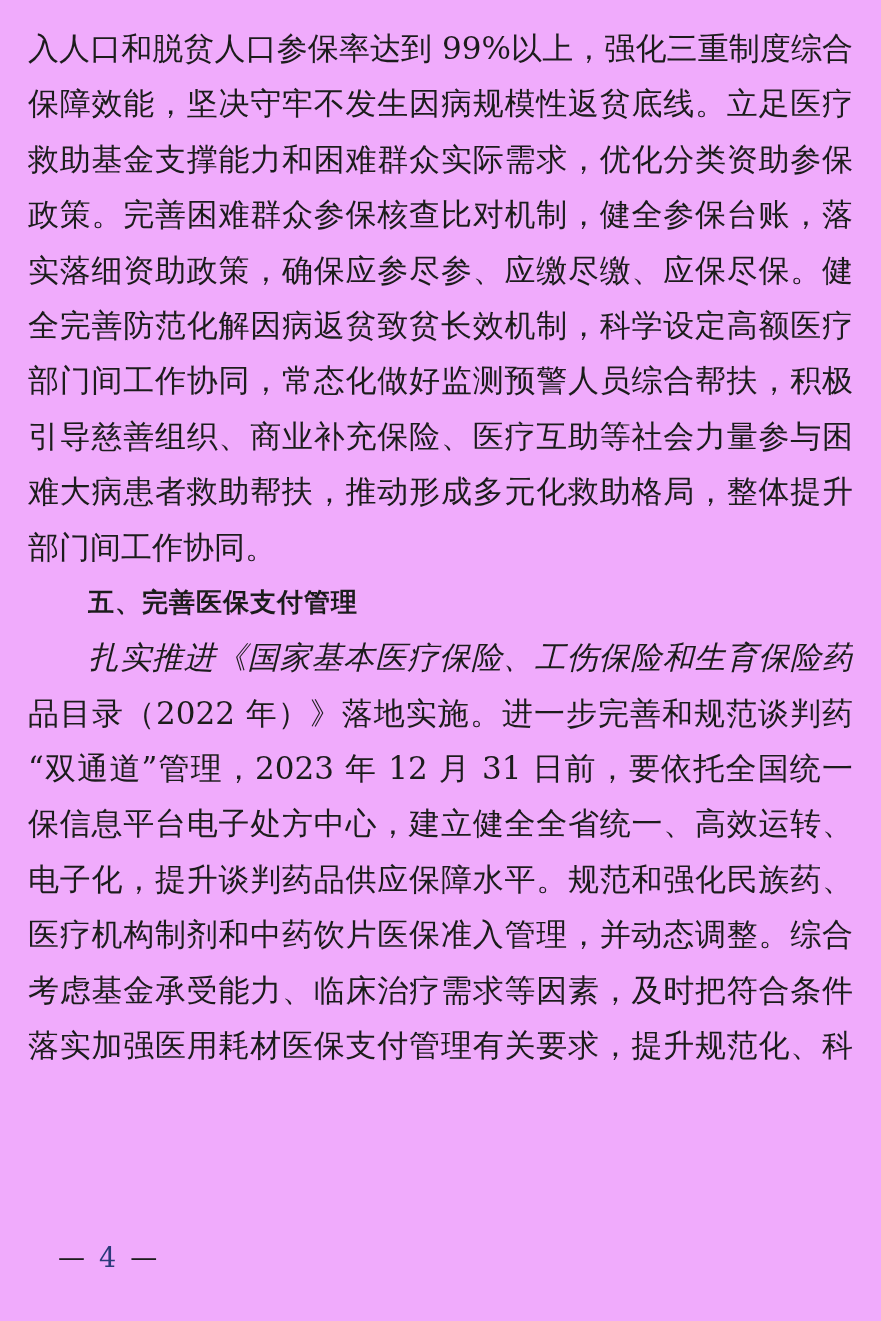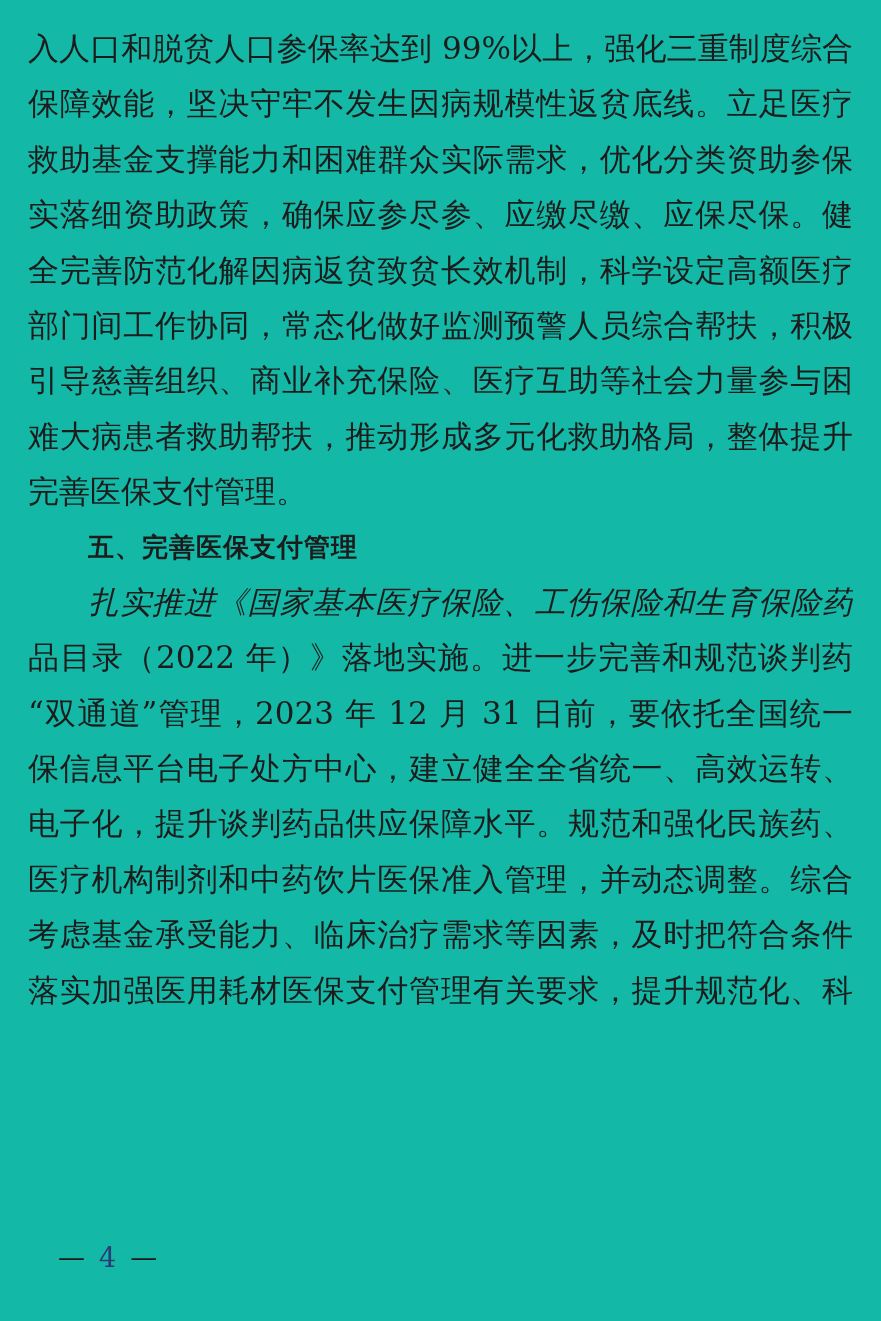--- a/index.html
+++ b/index.html
@@ -4,21 +4,21 @@
 <style>
   html, body {
     margin: 0;
     padding: 0;
     background: #ffffff;
   }
   .page {
     position: relative;
     width: 881px;
     height: 1321px;
-    background: #14b8a6;
+    background: #f0abfc;
     overflow: hidden;
     font-family: "DejaVu Serif", "Liberation Serif", serif;
     color: #1c1c1c;
   }
   .text-block {
     position: absolute;
     left: 28px;
     right: 28px;
     top: 21px;
   }
@@ -68,26 +68,27 @@
 </head>
 <body>
 
 <div class="page">
 
   <div class="text-block">
 
     <div class="line">入人口和脱贫人口参保率达到 99%以上，强化三重制度综合</div>
     <div class="line">保障效能，坚决守牢不发生因病规模性返贫底线。立足医疗</div>
     <div class="line">救助基金支撑能力和困难群众实际需求，优化分类资助参保</div>
+    <div class="line">政策。完善困难群众参保核查比对机制，健全参保台账，落</div>
     <div class="line">实落细资助政策，确保应参尽参、应缴尽缴、应保尽保。健</div>
     <div class="line">全完善防范化解因病返贫致贫长效机制，科学设定高额医疗</div>
     <div class="line">部门间工作协同，常态化做好监测预警人员综合帮扶，积极</div>
     <div class="line">引导慈善组织、商业补充保险、医疗互助等社会力量参与困</div>
     <div class="line">难大病患者救助帮扶，推动形成多元化救助格局，整体提升</div>
-    <div class="line para-end">完善医保支付管理。</div>
+    <div class="line para-end">部门间工作协同。</div>
 
     <div class="line heading">五、完善医保支付管理</div>
 
     <div class="line indent">扎实推进《国家基本医疗保险、工伤保险和生育保险药</div>
     <div class="line">品目录（2022 年）》落地实施。进一步完善和规范谈判药品</div>
     <div class="line">“双通道”管理，2023 年 12 月 31 日前，要依托全国统一的医</div>
     <div class="line">保信息平台电子处方中心，建立健全全省统一、高效运转、</div>
     <div class="line">电子化，提升谈判药品供应保障水平。规范和强化民族药、</div>
     <div class="line">医疗机构制剂和中药饮片医保准入管理，并动态调整。综合</div>
     <div class="line">考虑基金承受能力、临床治疗需求等因素，及时把符合条件</div>

